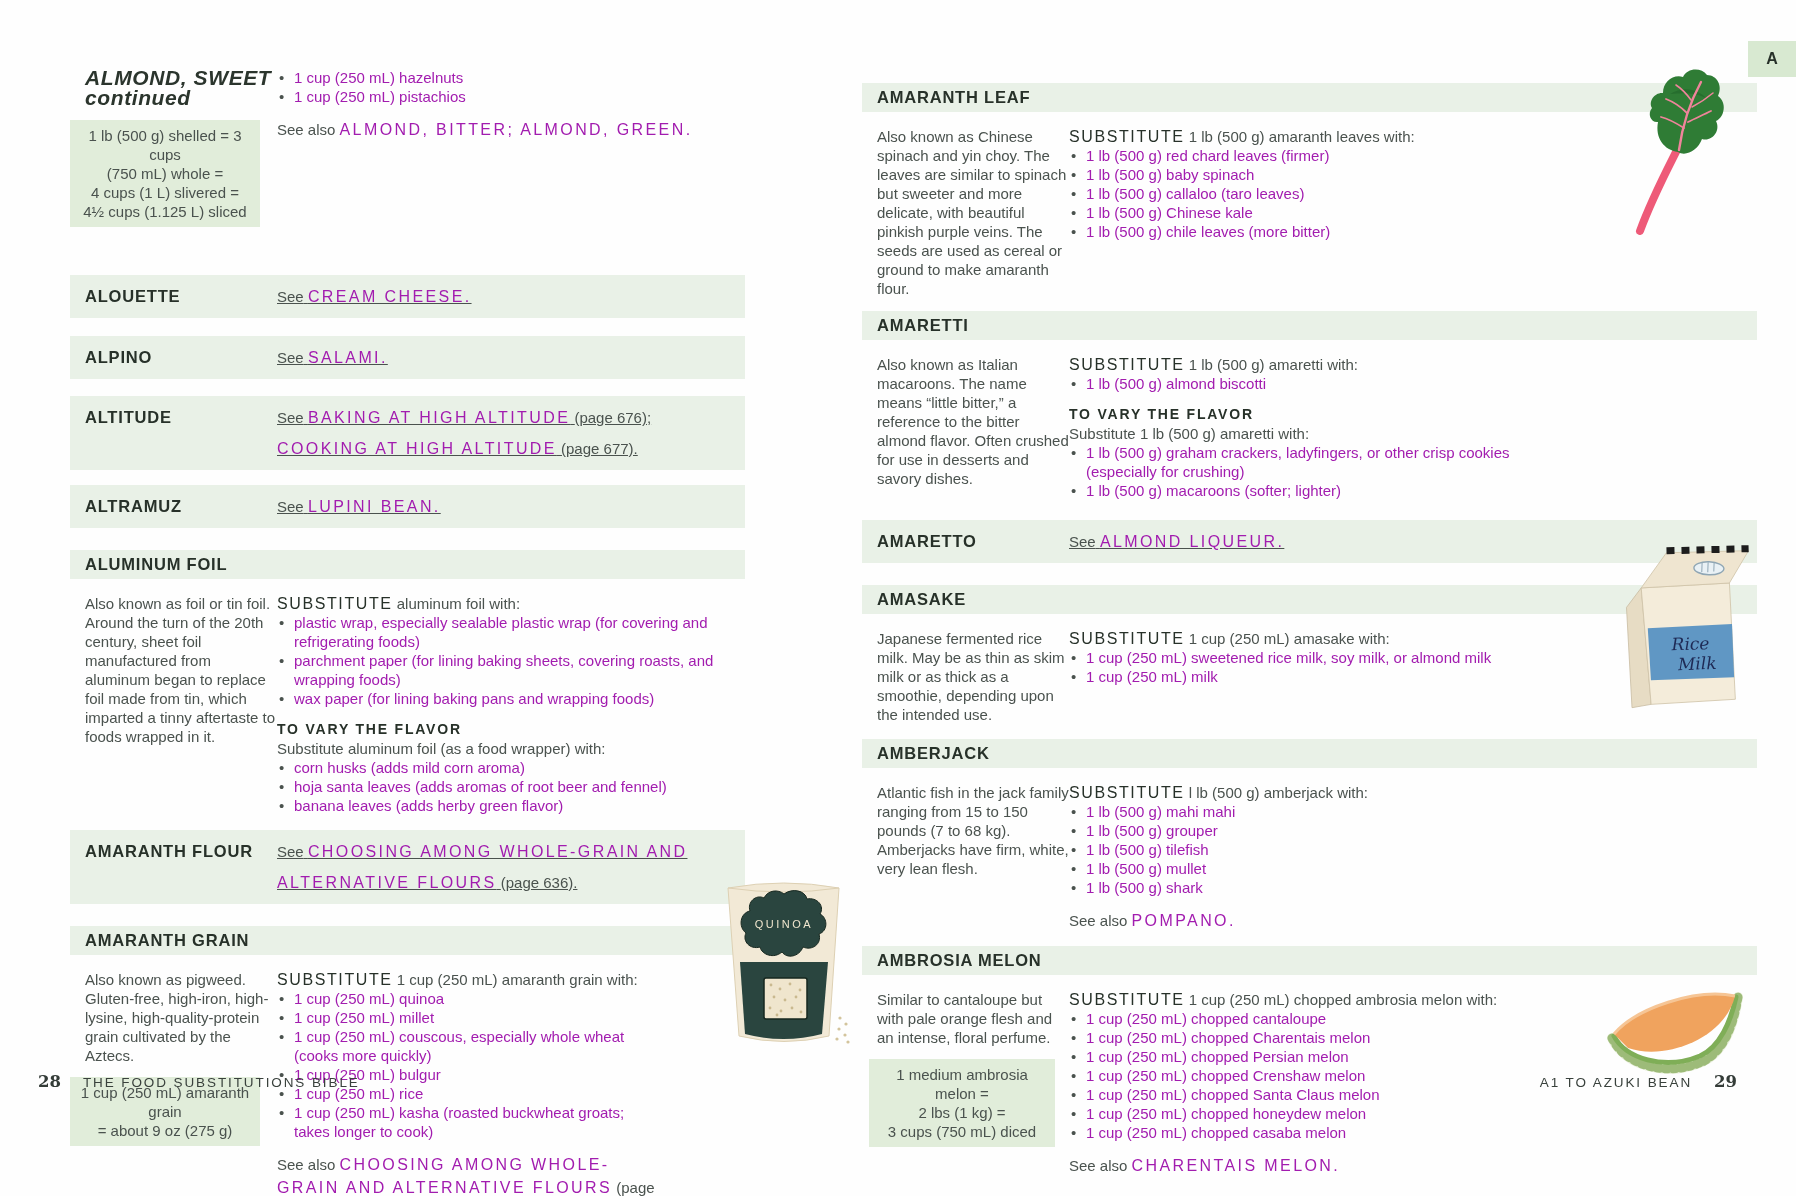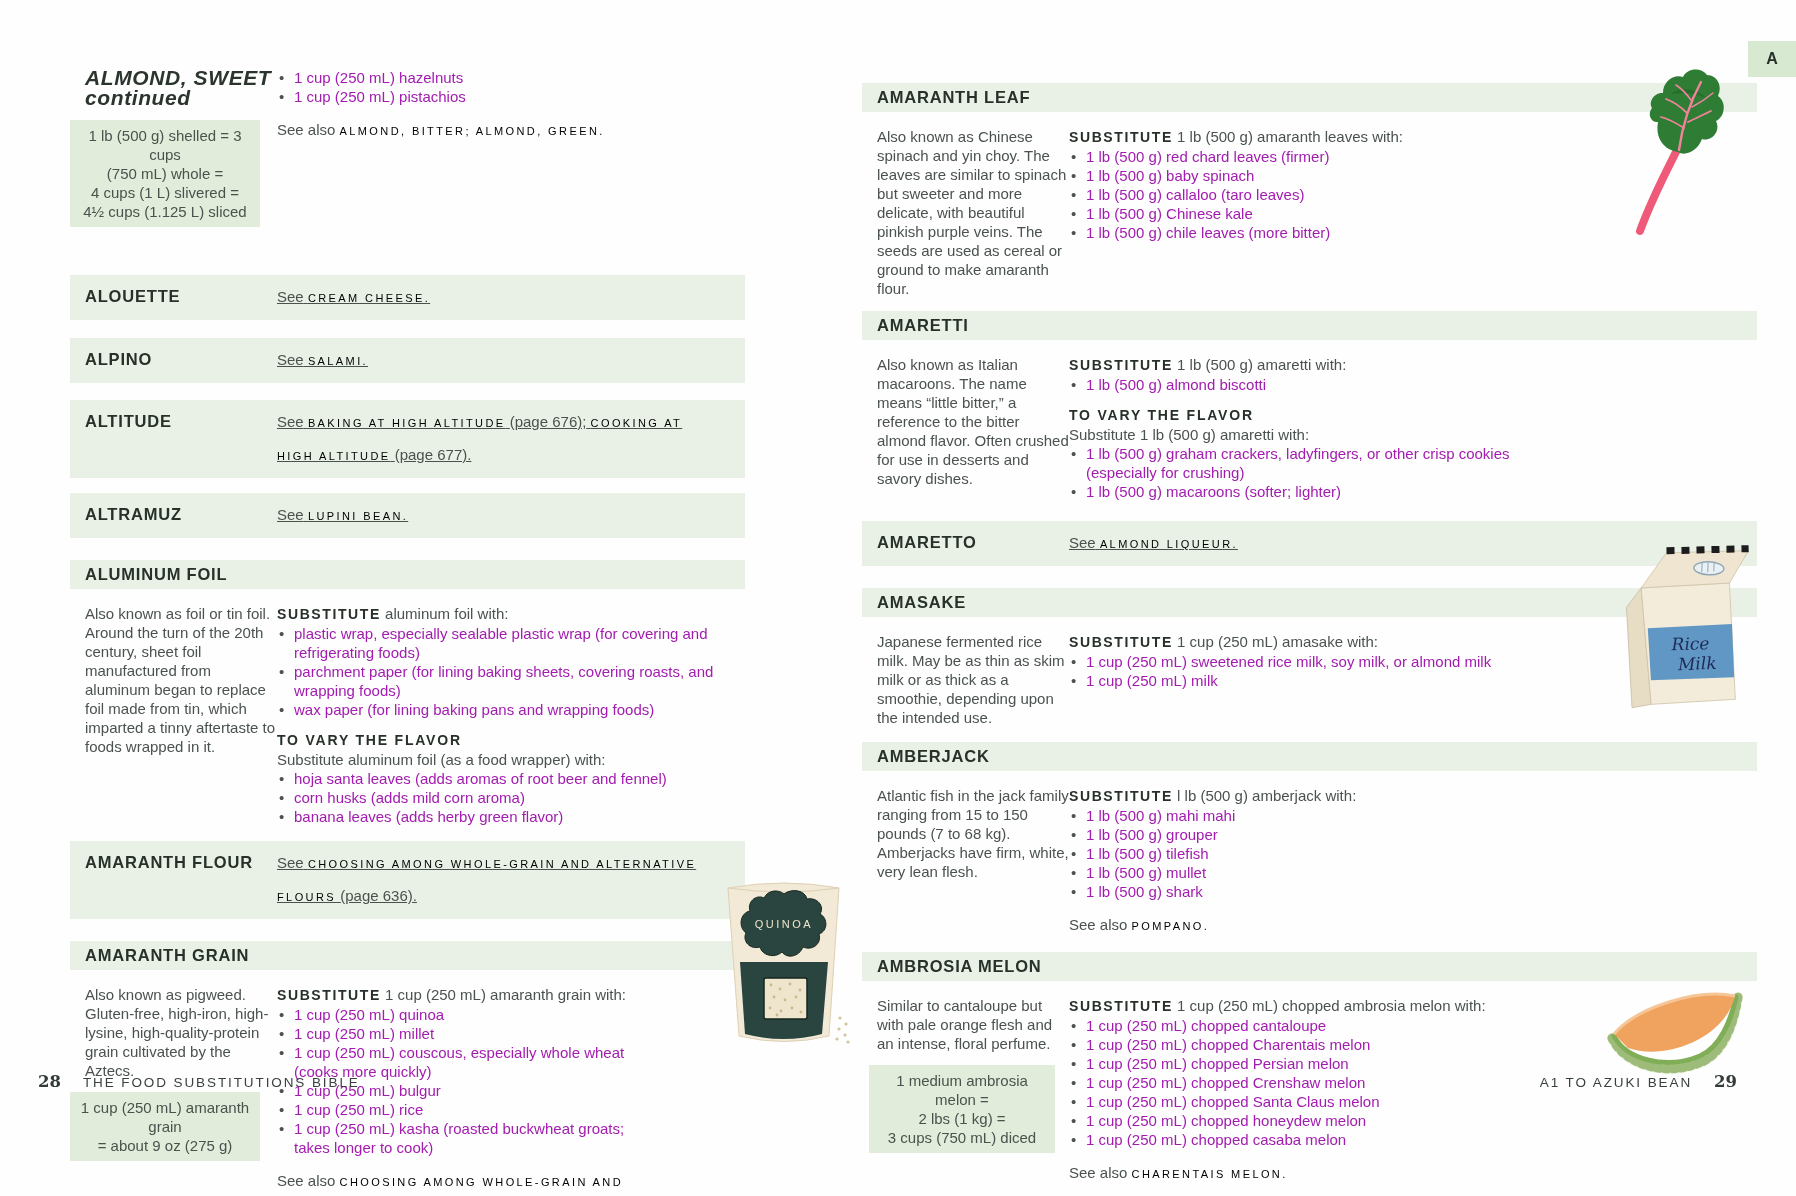--- a/index.html
+++ b/index.html
@@ -7,32 +7,32 @@
   .spread { position:relative; width:1796px; height:1196px; background:#fefefe; overflow:hidden; }
 
   .page { position:absolute; }
   .page-left  { left:70px;  top:68px; width:675px; }
   .page-right { left:862px; top:83px; width:895px; }
 
   
   .bar { background:#e9f1e7; display:grid; grid-template-columns:207px 1fr; align-items:baseline; padding:6px 10px 6px 0; }
   .bar-word { font-size:16.5px; font-weight:bold; letter-spacing:.8px; color:#273129; padding-left:15px; line-height:17px; }
   .bar-ref { font-size:15px; color:#4a524e; line-height:31px; padding-right:14px;text-decoration:underline; }
-  .caps { font-size:11px; letter-spacing:2.4px; color:#000000; }
+  .caps { font-size:16px; letter-spacing:2.4px; color:#a21caf; }
   .plain { font-size:15px; color:#4a524e; }
 
   
   .body-grid { display:grid; grid-template-columns:207px 1fr; margin-top:15px; }
   .col1 { padding-left:15px; }
   .col2 { padding-right:8px; }
   .desc { font-size:15px; line-height:19px; color:#4a524e; }
   .convbox { background:#e1edda; text-align:center; font-size:15px; line-height:19px; color:#4a524e; padding:6px 6px; margin-top:12px; }
   .convbox-first { margin-top:12px; width:190px; margin-left:0; }
   .sub-line { font-size:15px; line-height:19px; color:#4a524e; }
-  .sub-label { font-size:14px; font-weight:bold; letter-spacing:1.6px; color:#273129; }
+  .sub-label { font-size:16px; font-weight:normal; letter-spacing:1.6px; color:#273129; }
   .vary-label { font-size:14px; font-weight:bold; letter-spacing:1.8px; color:#273129; margin-top:12px; line-height:19px; }
   .bul { position:relative; padding-left:17px; font-size:15px; line-height:19px; color:#a21caf; }
   .bul::before { content:"\2022"; position:absolute; left:2px; color:#4a524e; }
   .see-also { margin-top:12px; font-size:15px; line-height:23px; color:#4a524e; }
   .mw390 { max-width:390px; }
   .mw460 { max-width:460px; }
 
   
   .cont-head { font-size:21px; font-weight:bold; font-style:italic; letter-spacing:.6px; color:#2b352d; line-height:20px; padding-left:15px; }
 
@@ -123,22 +123,22 @@
       <div class="col2">
         <div class="sub-line">
           <span class="sub-label">SUBSTITUTE</span>
           <span>aluminum foil with:</span>
         </div>
         <div class="bul">plastic wrap, especially sealable plastic wrap (for covering and refrigerating foods)</div>
         <div class="bul">parchment paper (for lining baking sheets, covering roasts, and wrapping foods)</div>
         <div class="bul">wax paper (for lining baking pans and wrapping foods)</div>
         <div class="vary-label">TO VARY THE FLAVOR</div>
         <div class="sub-line">Substitute aluminum foil (as a food wrapper) with:</div>
+        <div class="bul">corn husks (adds mild corn aroma)</div>
         <div class="bul">hoja santa leaves (adds aromas of root beer and fennel)</div>
-        <div class="bul">corn husks (adds mild corn aroma)</div>
         <div class="bul">banana leaves (adds herby green flavor)</div>
       </div>
     </div>
 
     <div class="bar" style="margin-top:15px;">
       <div class="bar-word">AMARANTH FLOUR</div>
       <div class="bar-ref">
         <span class="plain">See</span>
         <span class="caps">CHOOSING AMONG WHOLE-GRAIN AND ALTERNATIVE FLOURS</span>
         <span class="plain">(page 636).</span>

